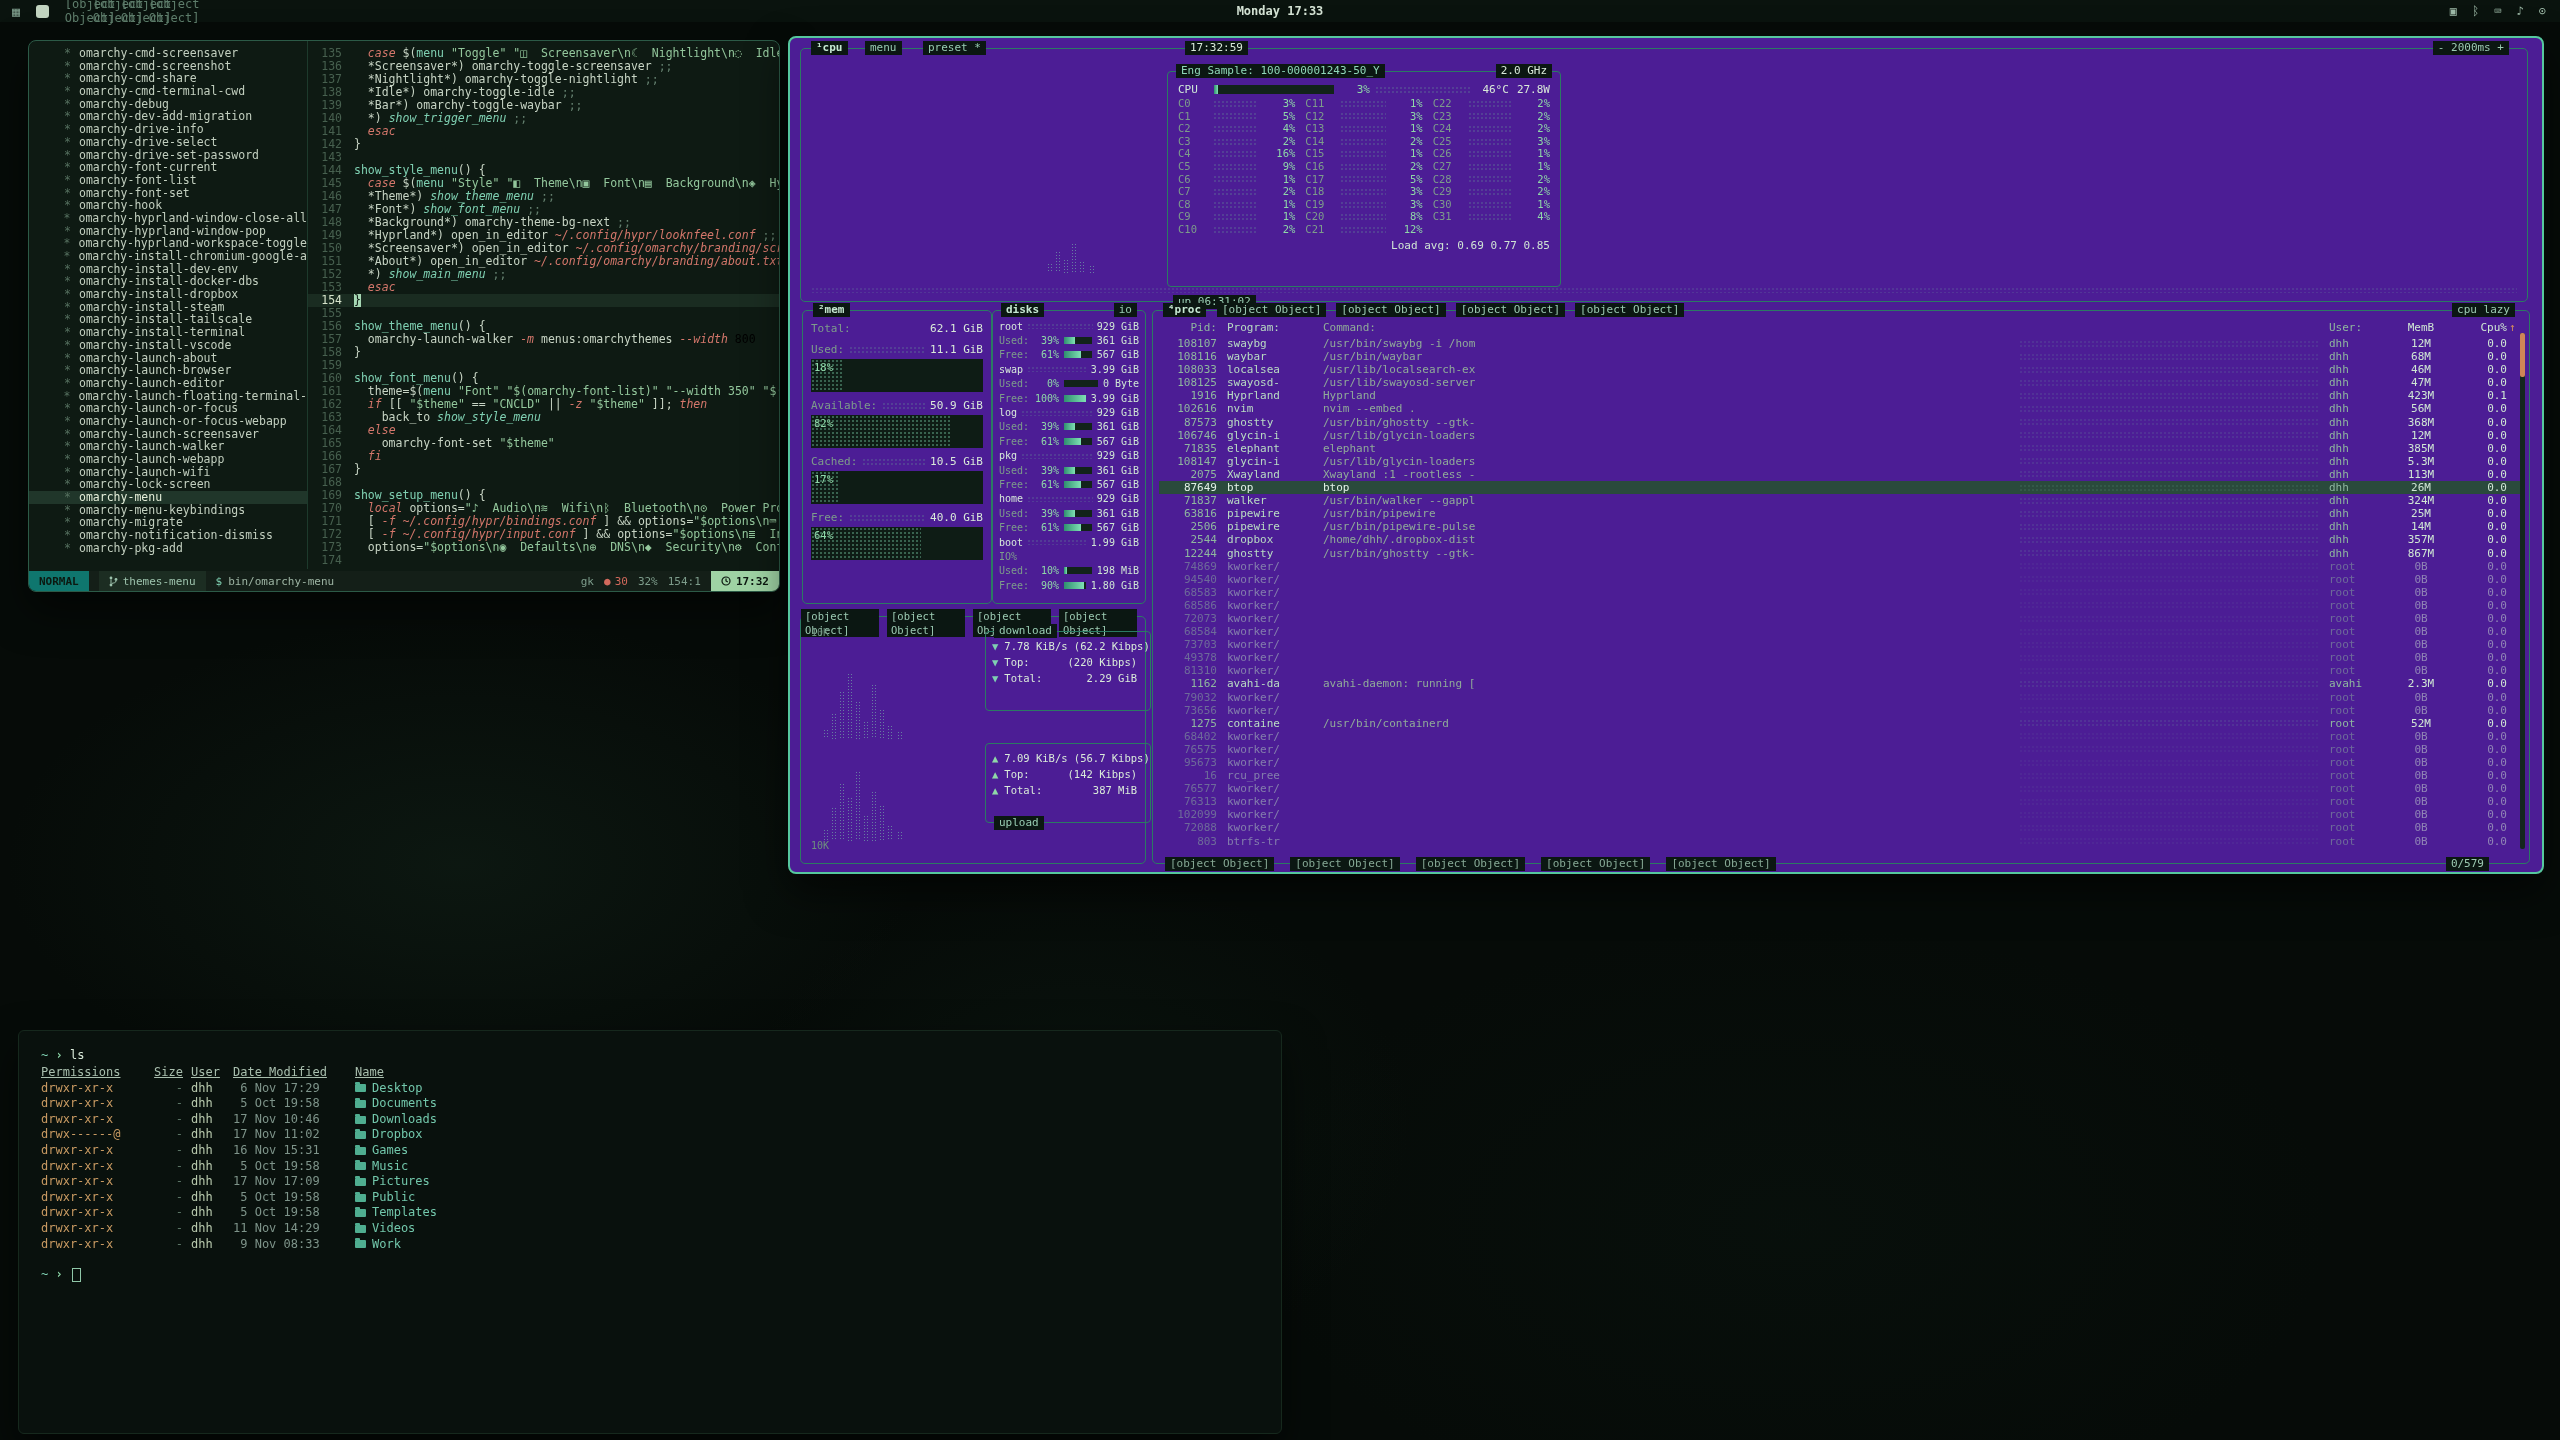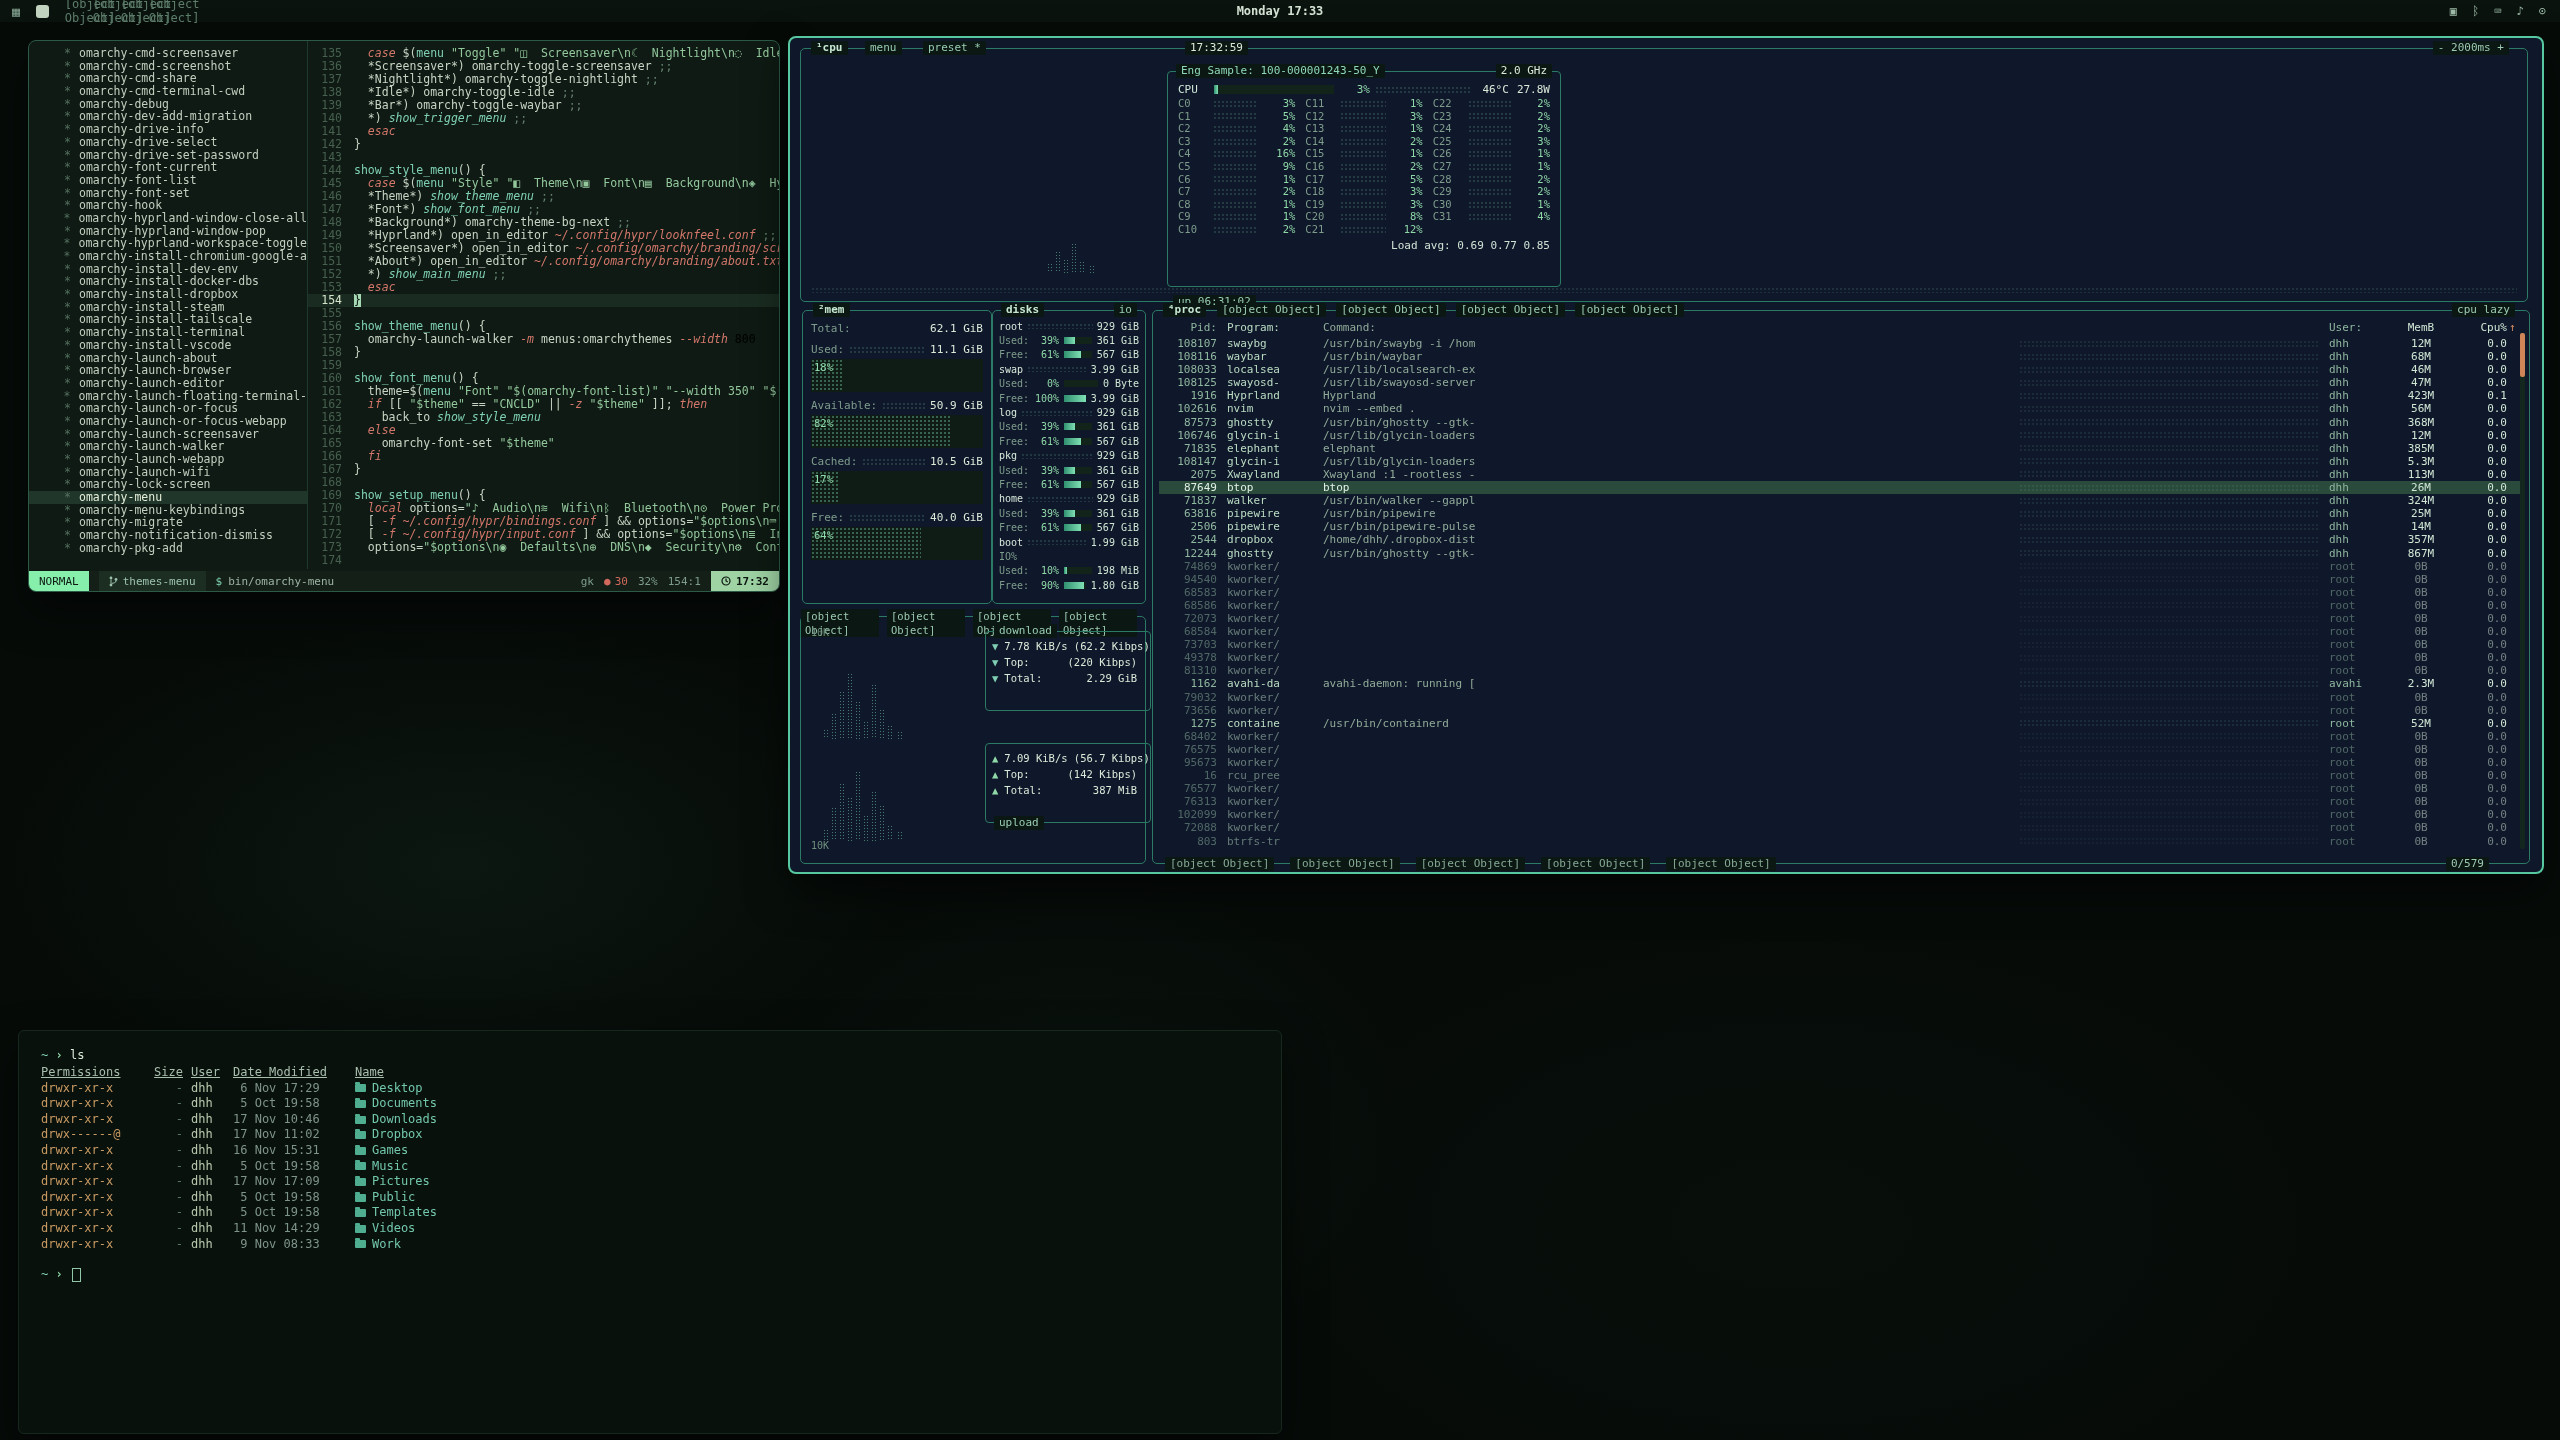--- a/index.html
+++ b/index.html
@@ -43,21 +43,21 @@
   .sg-s{color:#93c79c}
   .sg-f{color:#7fd0b2}
   .sg-r{color:#7fd0b2;font-style:italic}
   .sg-p{color:#64806f}
   .sg-o{color:#d4776b;font-style:italic}
   .sg-n{color:#d8a65a}
   .sg-c{background:#a6d8b4;color:#0d1a12}
   .status{position:absolute;left:0;right:0;bottom:0;height:20px;background:#141f18;
     display:flex;align-items:center;font-size:11px;color:#8aa391;gap:10px}
   .chip{display:flex;align-items:center;gap:5px;padding:0 10px;height:20px}
-  .chip.mode{background:#86efac;color:#0c1810;font-weight:normal}
+  .chip.mode{background:#0f766e;color:#0c1810;font-weight:bold}
   .chip.branch{background:#1c2d22;color:#9cc2ac}
   .chip.time{background:#9fd3a4;color:#0c1810;font-weight:bold}
   .status .dollar{color:#7fd0b2;margin-right:6px}
   .status .pathtxt{color:#9db4a3}
   .flex1{flex:1}
   .diag{color:#d2695c;display:flex;gap:4px;align-items:center}
   .dimtxt{color:#7d9c8b}
 
   
   .term{left:18px;top:1030px;width:1262px;height:402px;background:rgba(9,18,13,.97);border:1px solid #16281d;border-radius:6px;
@@ -78,21 +78,21 @@
   .lsrow .c-size{color:#5c7566}
   .lsrow .c-user{color:#b8c9ad}
   .lsrow .c-date{color:#7e948a}
   .lsrow .c-name span{color:#72c7ab}
   .fol{width:11px;height:8px;background:#4fae90;border-radius:1px;position:relative;display:inline-block;flex:none}
   .fol::before{content:"";position:absolute;left:0;top:-2px;width:5px;height:2px;background:#4fae90;border-radius:1px 1px 0 0}
   .curbox{width:7px;height:12px;border:1px solid #8fc7a8;display:inline-block;vertical-align:middle;margin-left:2px}
   .mt{margin-top:14px}
 
   
-  .btop{left:788px;top:36px;width:1752px;height:834px;background:#0f172a;border:2px solid #56c79e;border-radius:8px}
+  .btop{left:788px;top:36px;width:1752px;height:834px;background:#4c1d95;border:2px solid #56c79e;border-radius:8px}
   .bx{position:absolute;border:1px solid #2b7a63;border-radius:5px}
   .ti{position:absolute;top:-8px;background:#0b1712;padding:0 5px;font-size:11px;color:#98ccb2;white-space:nowrap;line-height:14px}
   .tmain{color:#c6e8d2;font-weight:bold}
   .tbtn{cursor:default}
   .dots-faint{background-image:radial-gradient(rgba(120,205,165,.14) 0.8px, transparent 1px);background-size:4px 4px}
   .lead{flex:1;height:7px;align-self:center;margin:0 5px;
     background-image:radial-gradient(rgba(110,190,155,.22) 0.7px, transparent 0.9px);background-size:4px 4px}
 
   .cpu-box{left:10px;top:10px;width:1726px;height:252px}
   .cpu-clock{left:384px;color:#d9ead9}

